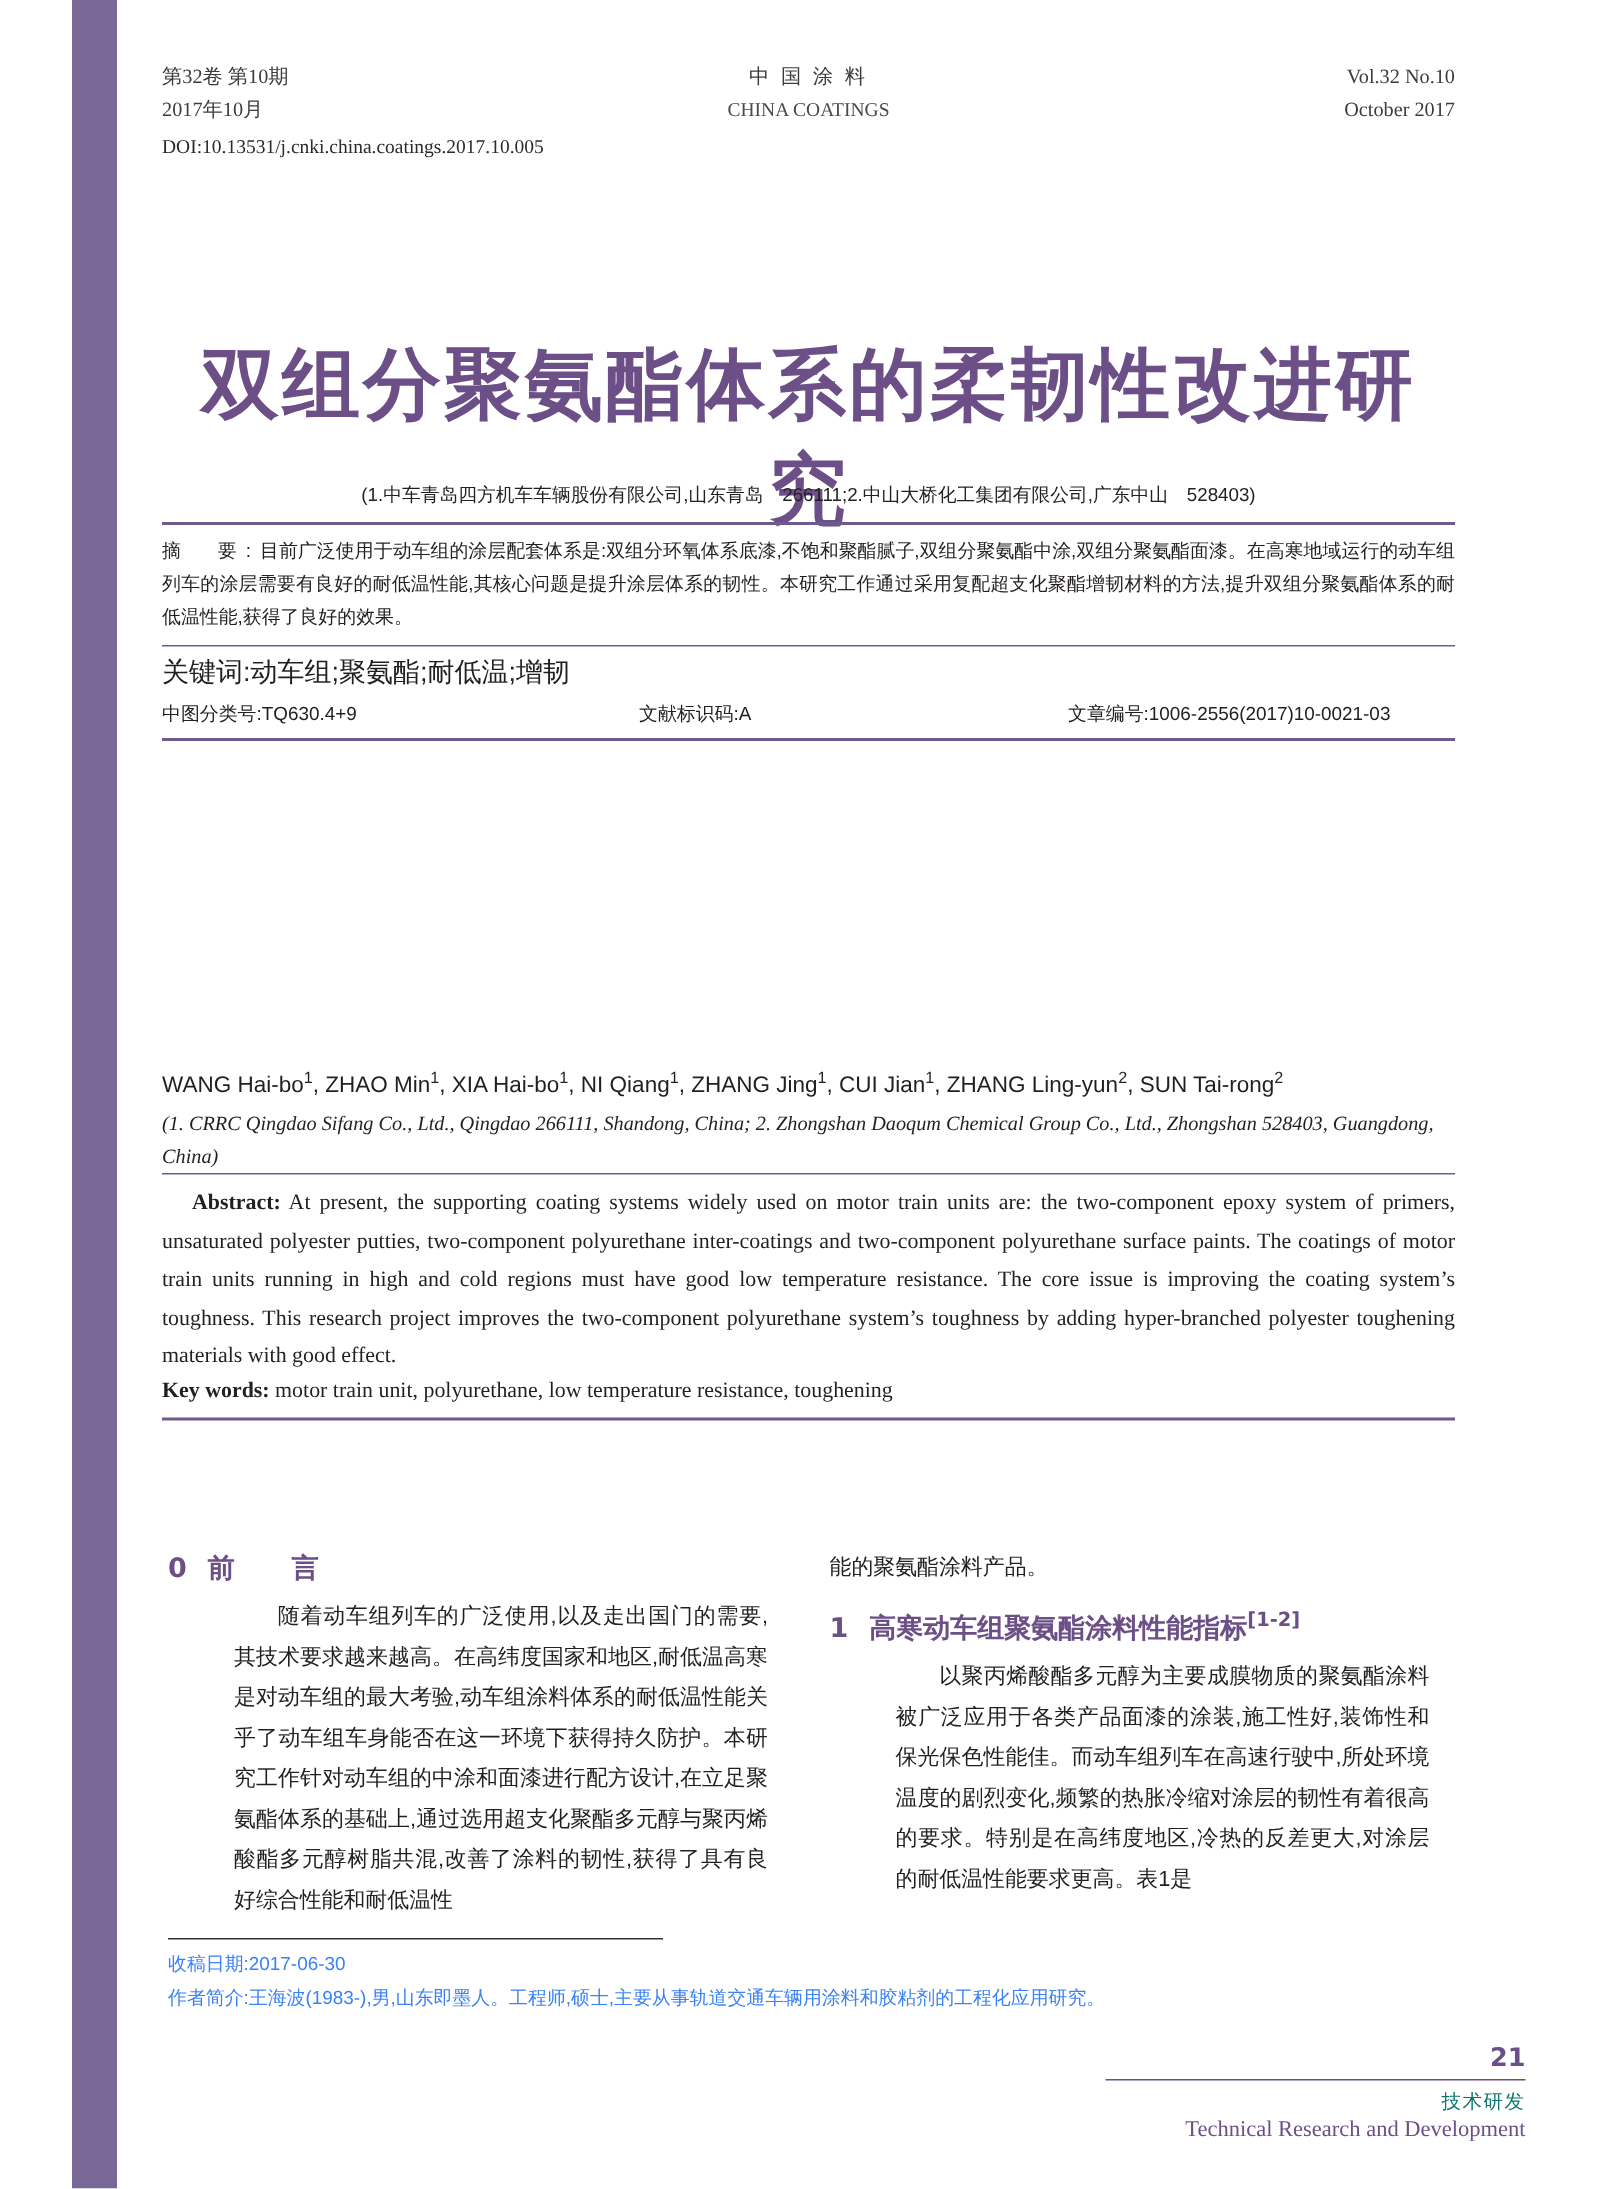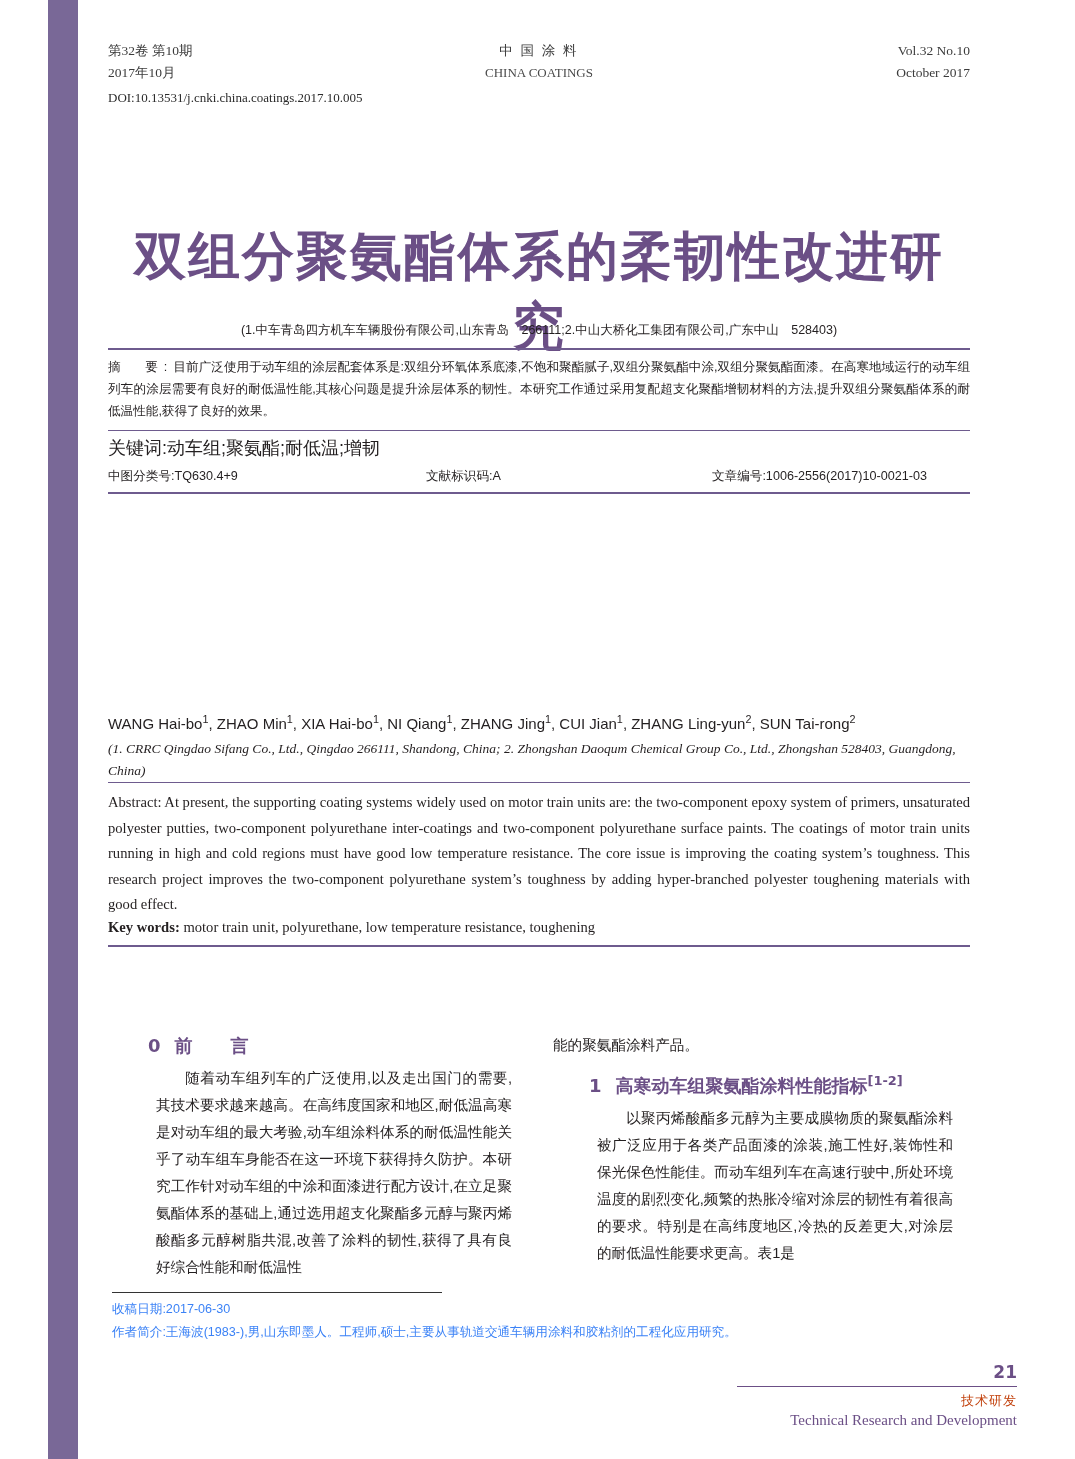--- a/index.html
+++ b/index.html
@@ -208,21 +208,21 @@
     position: absolute;
     left: 108px;
     top: 790px;
     width: 862px;
     font-family: "Liberation Serif", serif;
     font-size: 14.6px;
     line-height: 25.5px;
     text-align: justify;
     color: #231f20;
   }
-  .abs-en b { font-weight: normal; }
+  .abs-en b { font-weight: bold; margin-left: 20px; }
   .kw-en {
     position: absolute;
     left: 108px;
     top: 915px;
     width: 862px;
     font-family: "Liberation Serif", serif;
     font-size: 14.6px;
     line-height: 25px;
     color: #231f20;
   }
@@ -237,21 +237,20 @@
     text-align: justify;
   }
   .col-left { left: 112px; top: 1032px; }
   .col-right { left: 553px; top: 1032px; }
   .sec-head {
     font-size: 18px;
     font-weight: bold;
     color: #6b4f86;
     margin-bottom: 6px;
     font-family: "DejaVu Sans", sans-serif;
-    margin-left: 36px;
   }
   .sec-head .num { margin-right: 14px; }
   .sec-head .sp { letter-spacing: 10px; }
   .para { text-indent: 2em; margin-left: 44px; }
 
   
   .footnotes {
     position: absolute;
     left: 112px;
     top: 1298px;
@@ -269,21 +268,21 @@
     font-size: 17px;
     font-weight: bold;
     color: #6b4f86;
     font-family: "DejaVu Sans", sans-serif;
   }
   .footer-cn {
     position: absolute;
     right: 58px;
     top: 1392px;
     font-size: 13px;
-    color: #c2410c;
+    color: #0f766e;
     letter-spacing: 1px;
   }
   .footer-en {
     position: absolute;
     right: 58px;
     top: 1412px;
     font-size: 15px;
     color: #6b4f86;
     font-family: "Liberation Serif", serif;
   }

